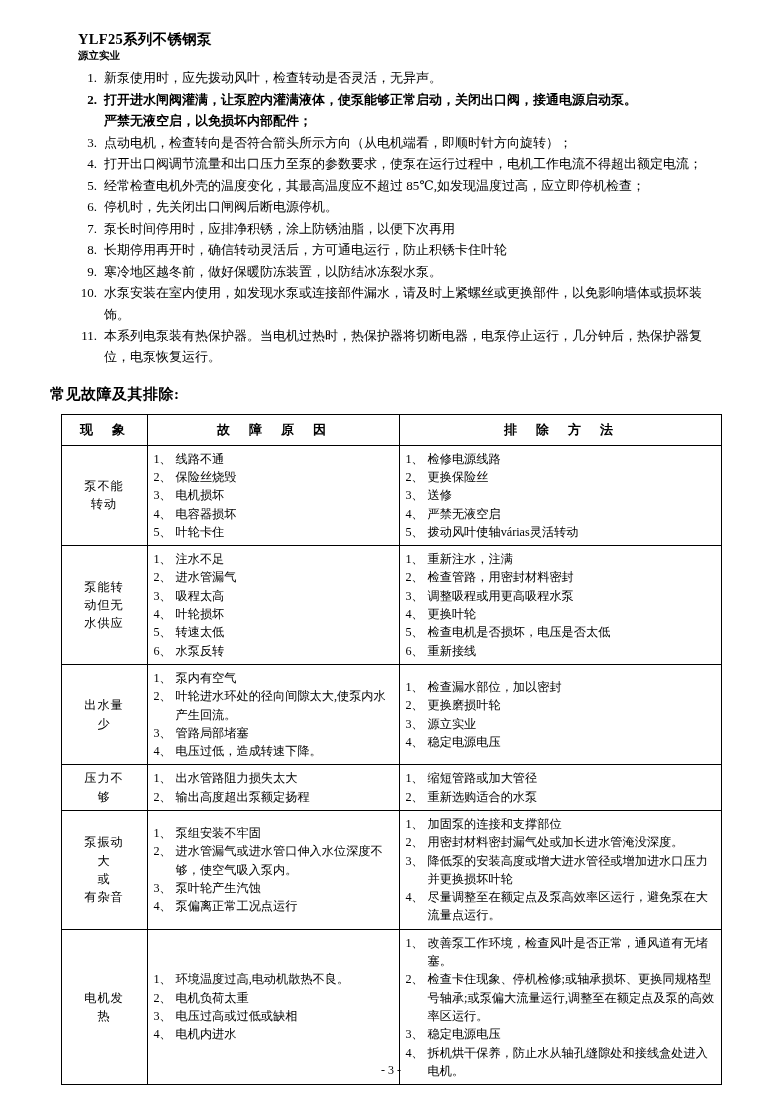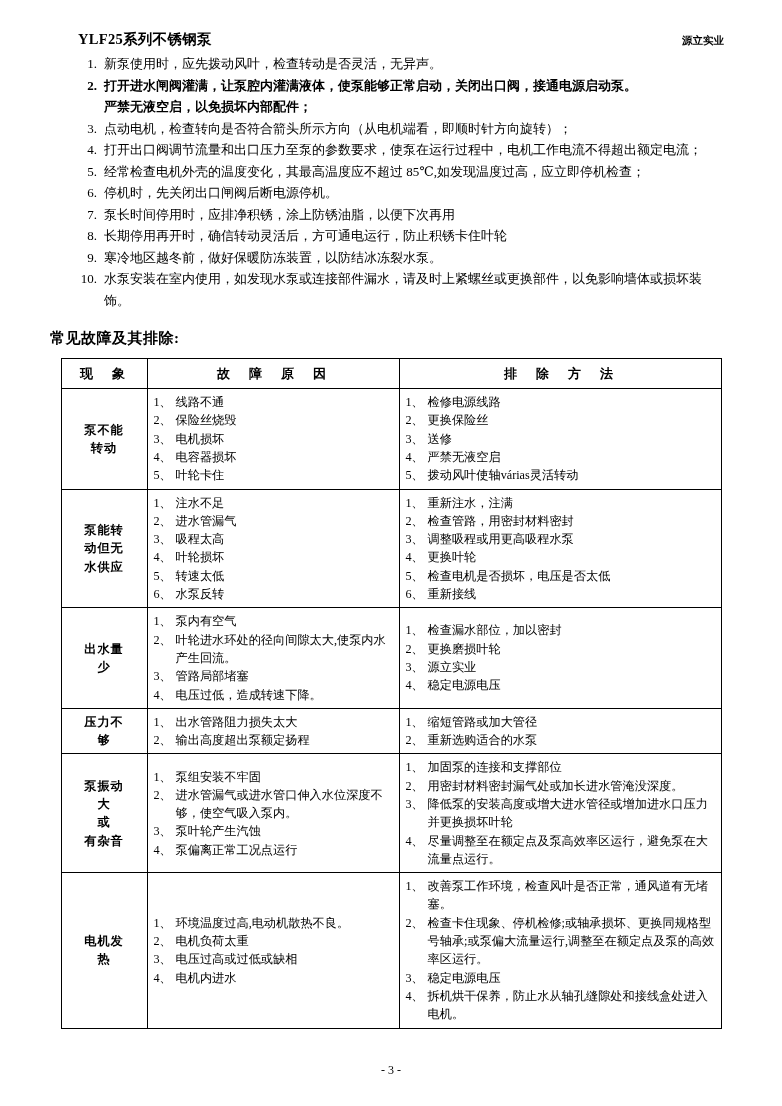--- a/index.html
+++ b/index.html
@@ -20,20 +20,21 @@
     width: 782px;
     height: 1106px;
     box-sizing: border-box;
     padding: 30px 40px 0 40px;
   }
   .header-row {
     display: flex;
     align-items: baseline;
     justify-content: space-between;
     padding: 0 18px 0 38px;
+    flex-direction: column;
   }
   .doc-title {
     font-size: 14.5px;
     font-weight: bold;
     letter-spacing: 0.3px;
   }
   .doc-company {
     font-size: 10.5px;
     font-weight: bold;
   }
@@ -84,21 +85,21 @@
     font-weight: bold;
     font-size: 13px;
     letter-spacing: 3px;
     padding: 5px 0;
   }
   .col-phen { width: 86px; }
   .col-cause { width: 252px; }
   .col-fix { width: 322px; }
   td.phenomenon {
     text-align: center;
-    font-weight: bold;
+    font-weight: normal;
     letter-spacing: 1px;
     line-height: 1.72;
   }
   ul.inner {
     list-style: none;
     margin: 0;
     padding: 0;
   }
   ul.inner li {
     display: flex;
@@ -169,20 +170,24 @@
         <span class="num">8.</span>
         <span class="txt">长期停用再开时，确信转动灵活后，方可通电运行，防止积锈卡住叶轮</span>
       </li>
       <li>
         <span class="num">9.</span>
         <span class="txt">寒冷地区越冬前，做好保暖防冻装置，以防结冰冻裂水泵。</span>
       </li>
       <li>
         <span class="num">10.</span>
         <span class="txt">水泵安装在室内使用，如发现水泵或连接部件漏水，请及时上紧螺丝或更换部件，以免影响墙体或损坏装饰。</span>
+      </li>
+      <li>
+        <span class="num">11.</span>
+        <span class="txt">本系列电泵装有热保护器。当电机过热时，热保护器将切断电器，电泵停止运行，几分钟后，热保护器复位，电泵恢复运行。</span>
       </li>
     </ol>
 
   <div class="section-title">常见故障及其排除:</div>
 
   <table class="faults">
     <colgroup>
       <col class="col-phen">
       <col class="col-cause">
       <col class="col-fix">

